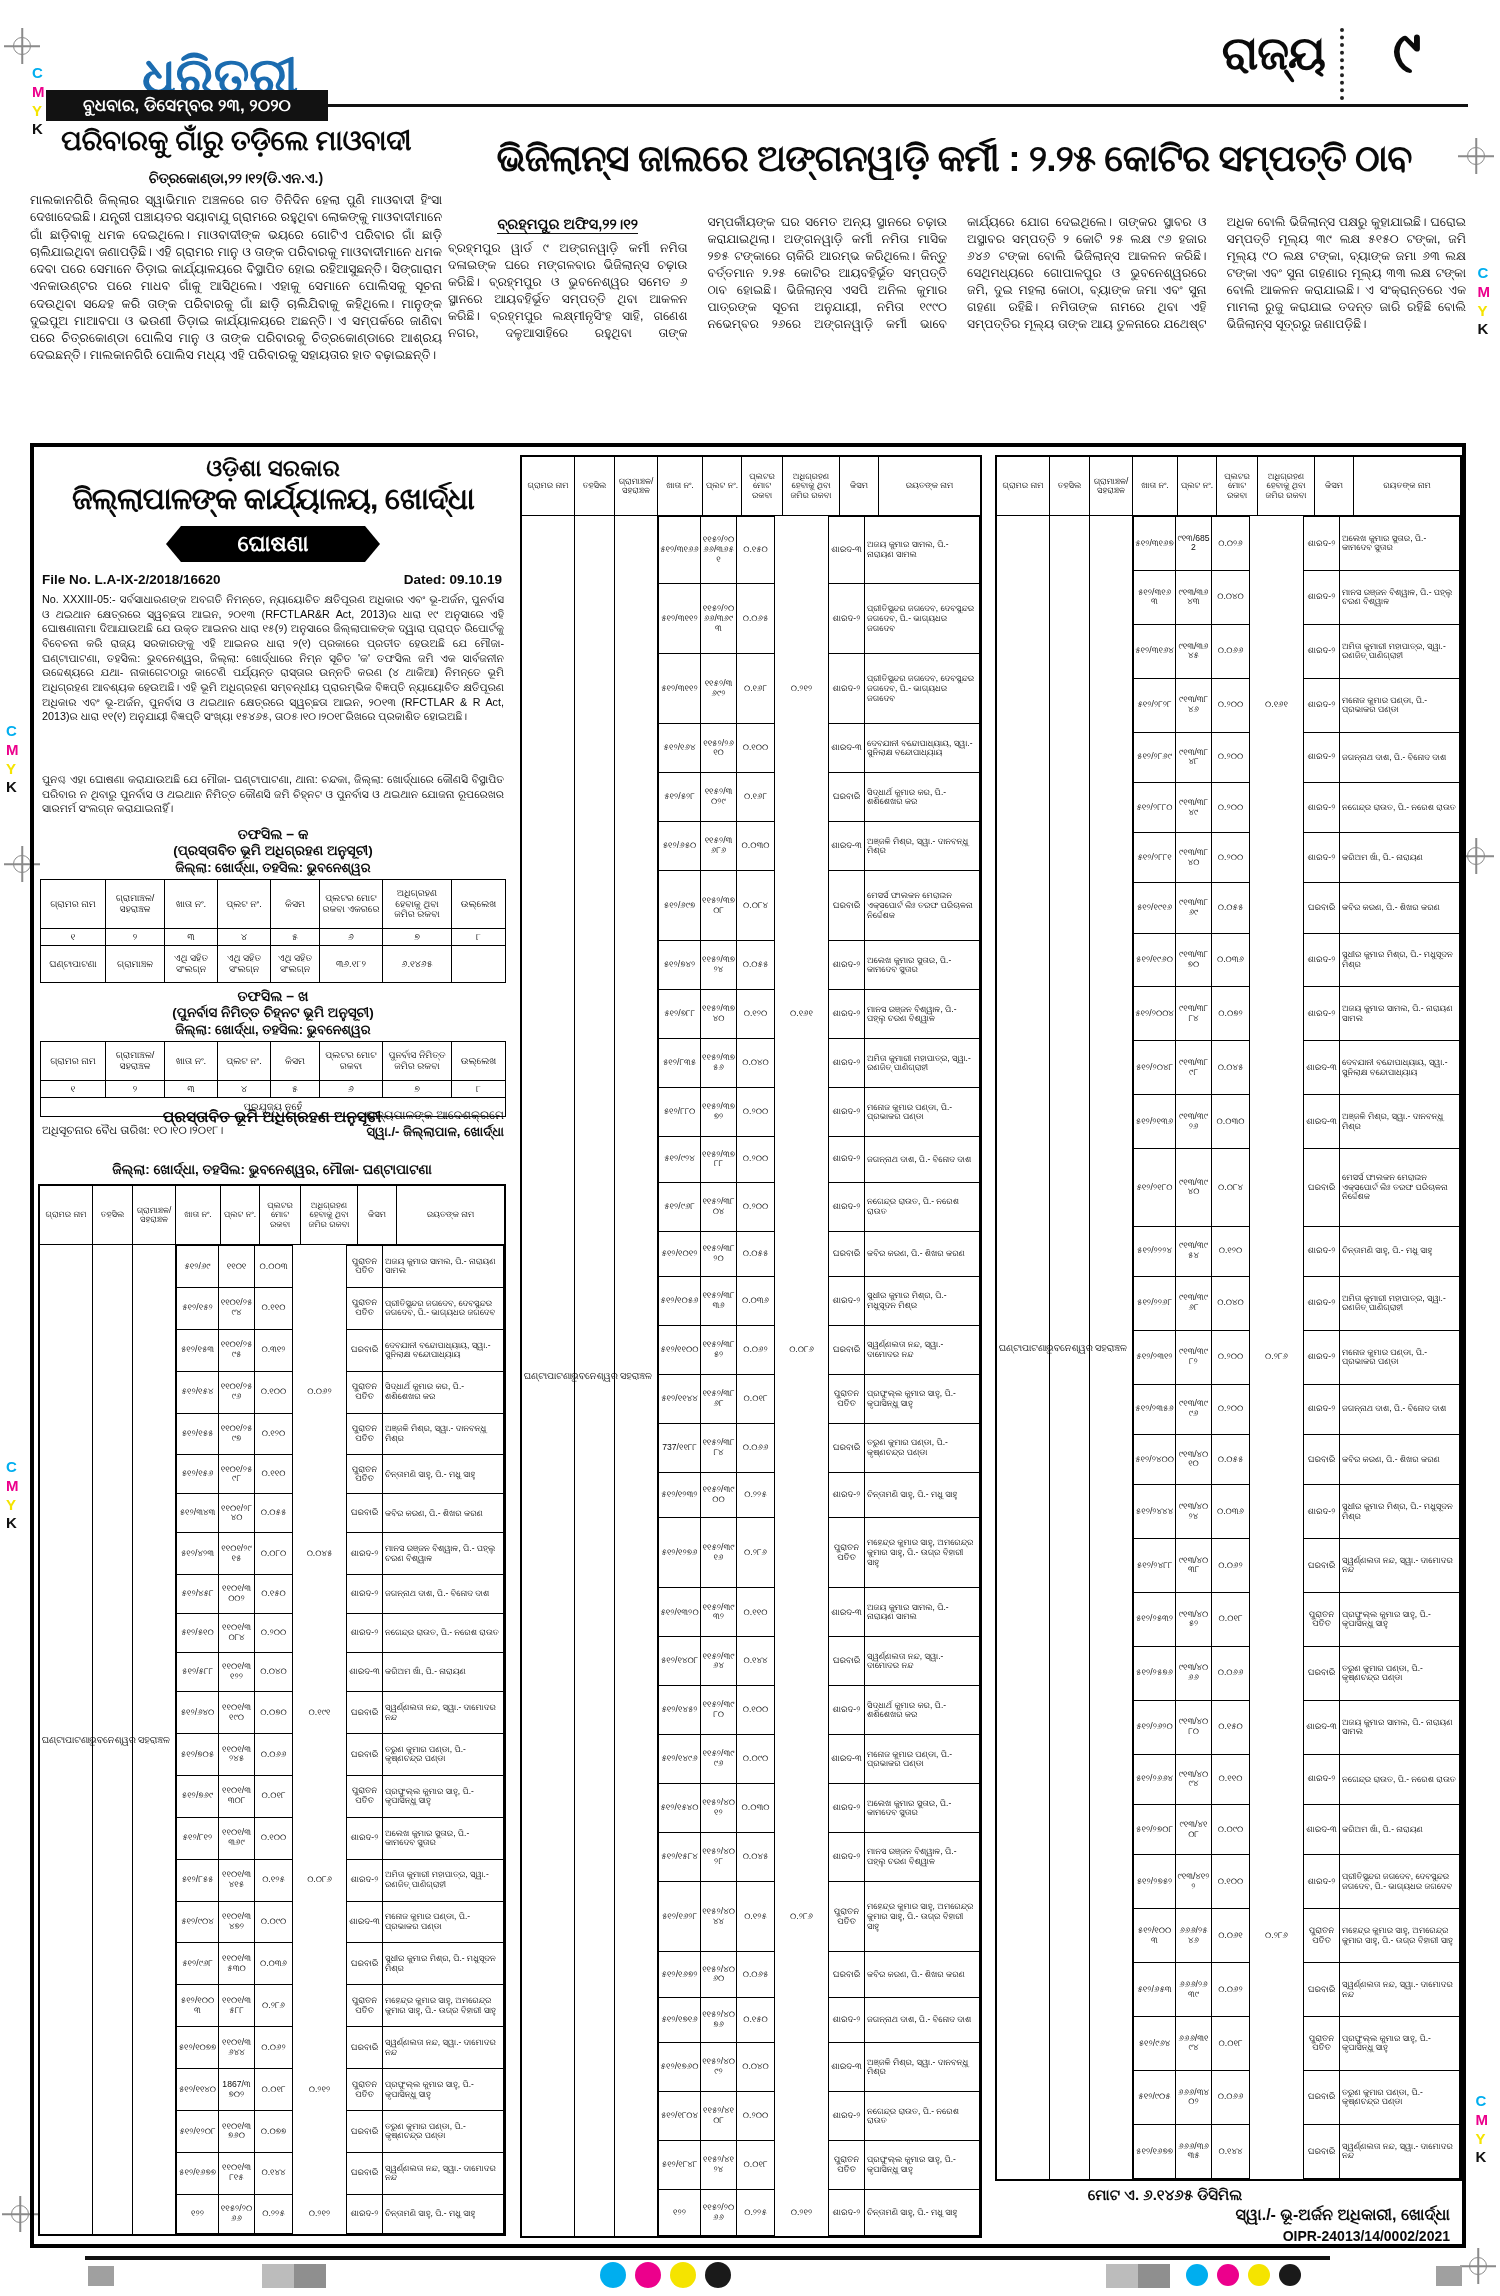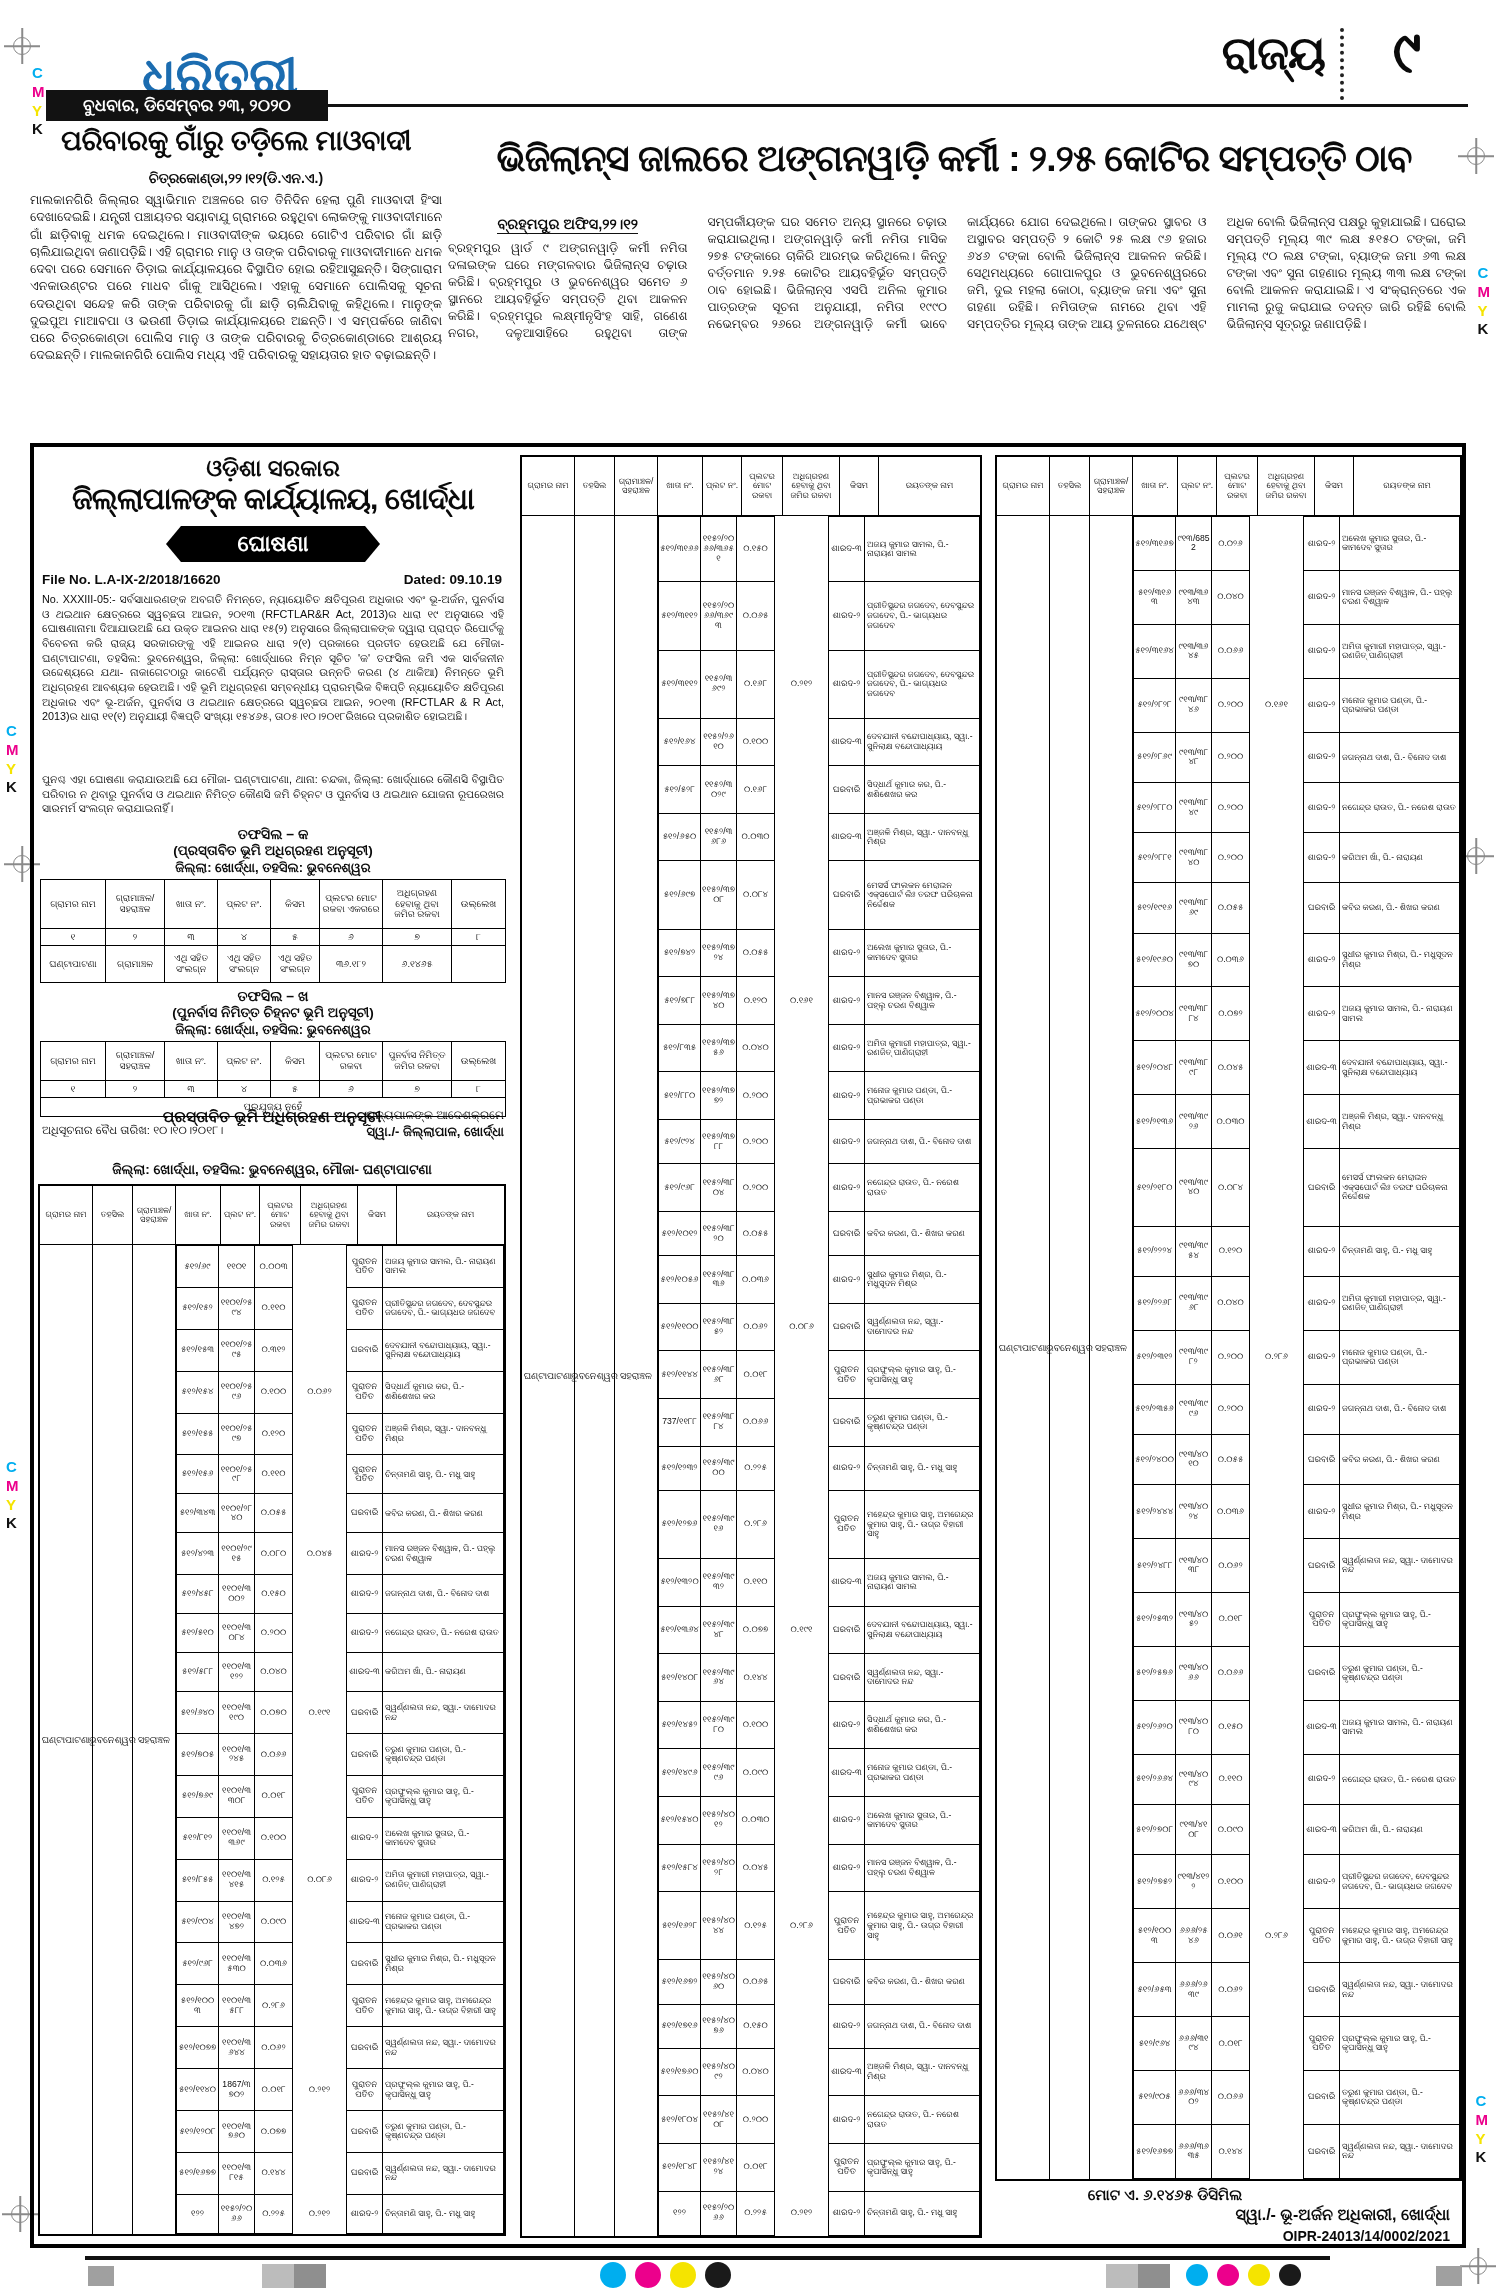--- a/index.html
+++ b/index.html
@@ -676,28 +676,20 @@
           </tr>
             <tr>
             <td>୫୧୨/୧୩୨୦</td>
             <td>୧୧୫୨/୩୯୩୨</td>
             <td>୦.୧୧୦</td>
             <td class="col-acq"></td>
             <td>ଶାରଦ-୩</td>
             <td class="owner">ଅଜୟ କୁମାର ସାମଲ, ପି.- ନାରାୟଣ ସାମଲ</td>
           </tr>
             <tr>
-            <td>୫୧୨/୧୩୬୪</td>
-            <td>୧୧୫୨/୩୯୪୮</td>
-            <td>୦.୦୭୭</td>
-            <td class="col-acq">୦.୧୯୧</td>
-            <td>ଘରବାରି</td>
-            <td class="owner">ଦେବଯାନୀ ବନ୍ଦୋପାଧ୍ୟାୟ, ସ୍ୱା.- ସୁନିଲାକ୍ଷ ବନ୍ଦୋପାଧ୍ୟାୟ</td>
-          </tr>
-            <tr>
             <td>୫୧୨/୧୪୦୮</td>
             <td>୧୧୫୨/୩୯୬୪</td>
             <td>୦.୧୪୪</td>
             <td class="col-acq"></td>
             <td>ଘରବାରି</td>
             <td class="owner">ସ୍ୱର୍ଣ୍ଣଲତା ନନ୍ଦ, ସ୍ୱା.- ଦାମୋଦର ନନ୍ଦ</td>
           </tr>
             <tr>
             <td>୫୧୨/୧୪୫୨</td>
             <td>୧୧୫୨/୩୯୮୦</td>

